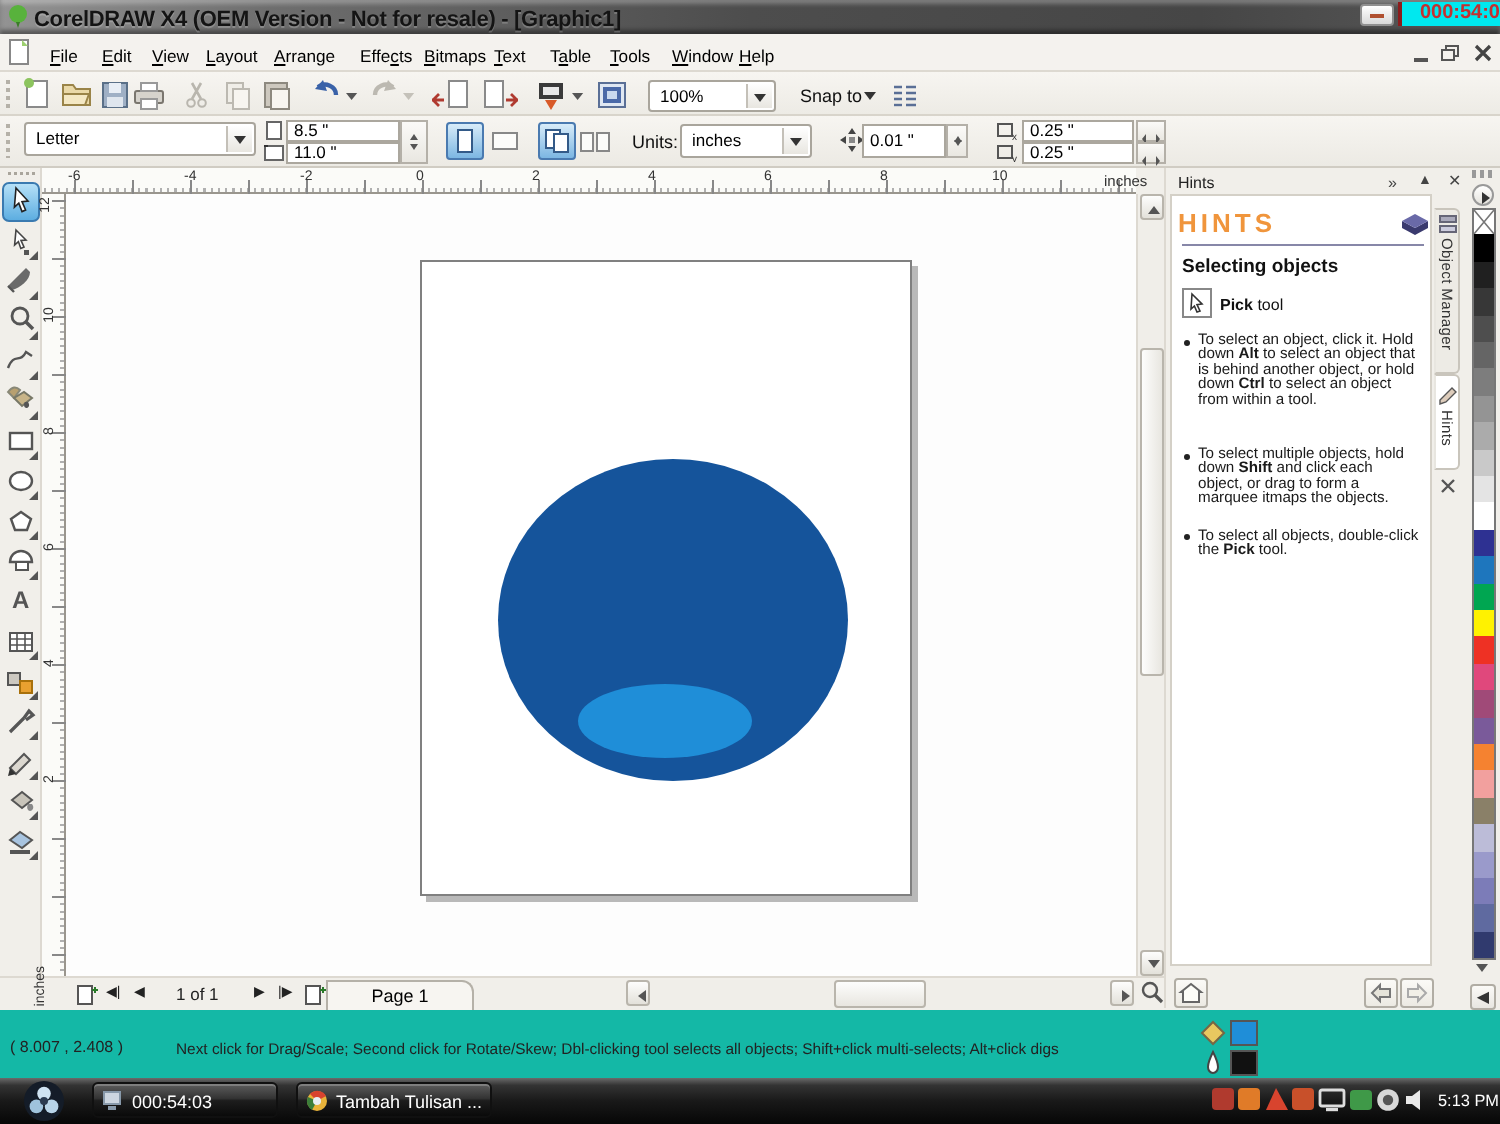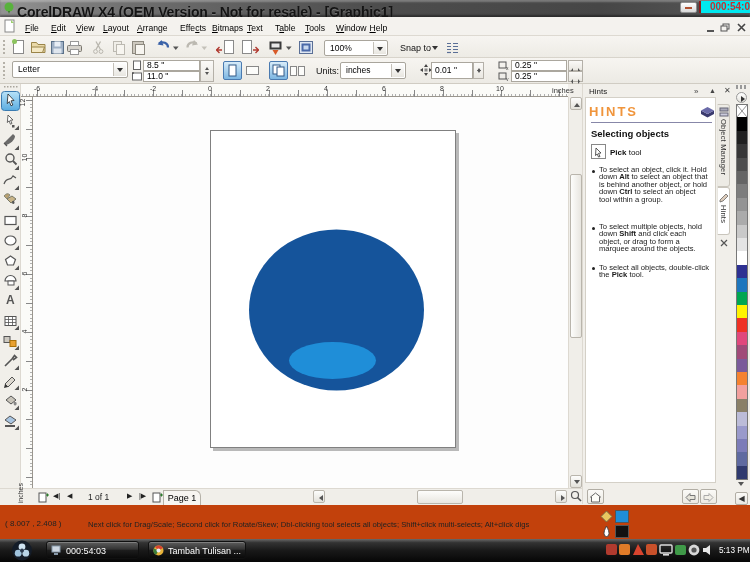--- a/index.html
+++ b/index.html
@@ -5,21 +5,21 @@
 * { margin:0; padding:0; box-sizing:border-box; }
 html,body { width:750px; height:562px; overflow:hidden; }
 body { font-family:"Liberation Sans", sans-serif; position:relative; background:#F1EFEA; }
 .abs { position:absolute; }
 
 
 #titlebar { left:0; top:0; width:750px; height:17px;
   background:linear-gradient(to right,#939393 0,#6e6e6e 18%,#4d4d4d 50%,#464646 80%,#575757 100%);
   box-shadow:inset 0 2px 2px rgba(255,255,255,.28), inset 0 -2px 2px rgba(0,0,0,.4);
 }
-#titletext { left:17px; top:3.5px; font-size:14px; font-weight:bold; color:#141414; letter-spacing:-0.15px;
+#titletext { left:17px; top:3.5px; font-size:11px; font-weight:bold; color:#141414; letter-spacing:-0.15px;
   text-shadow:0 1px 0 rgba(255,255,255,.2); }
 #appicon { left:3px; top:2px; width:12px; height:12px; }
 #recbtn { left:680px; top:2px; width:17px; height:11px; background:linear-gradient(#ffffff,#d8d8d8);
   border:1px solid #909090; border-radius:2px; }
 #recbtn:before { content:""; position:absolute; left:4px; top:4px; width:7px; height:2px; background:#b05030; }
 #timer { left:699px; top:1px; width:51px; height:12px; background:#00e8ef; border-left:2px solid #8c1c1c;
   color:#c43030; font-size:10px; font-weight:bold; text-align:right; line-height:12px; }
 
 
 #menubar { left:0; top:17px; width:750px; height:19px; background:#F4F2EE; border-bottom:1px solid #DDD9D1; }
@@ -86,27 +86,27 @@
 #palette { left:731px; top:84px; width:19px; height:420px; background:#F1EFEA; }
 .sw { position:absolute; left:5px; width:12px; height:14.4px; border:1px solid #777; border-top:none; }
 #palfly { position:absolute; left:5px; top:8px; width:11px; height:11px; border:1px solid #999; border-radius:6px; background:linear-gradient(#fff,#e5e3dd); }
 #palfly:before { content:""; position:absolute; left:3.5px; top:2.5px; border:3px solid transparent; border-left:4px solid #333; }
 #paldown { position:absolute; left:7px; top:397.5px; border:3.5px solid transparent; border-top:4.5px solid #555; }
 #palmore { position:absolute; left:4px; top:408px; width:13px; height:13px; border:1px solid #b1ada4; border-radius:2px; background:linear-gradient(#fbfaf7,#e8e6e1); font-size:8px; color:#333; text-align:center; line-height:12px; }
 
 
 #pagebar { left:0; top:488px; width:582px; height:17px; background:#F1EFEA; border-top:1px solid #DDD9D1; }
 .pgico { position:absolute; top:3px; font-size:7px; color:#222; }
-#pagetab { position:absolute; left:163px; top:1px; width:38px; height:16px; background:#F7F5F1; border:1px solid #b5b1a8; border-bottom:none;
+#pagetab { position:absolute; left:163px; top:1px; width:74px; height:16px; background:#F7F5F1; border:1px solid #b5b1a8; border-bottom:none;
   font-size:9px; color:#000; text-align:center; line-height:15px; border-radius:0 6px 0 0; }
 #hsb { position:absolute; left:313px; top:1px; width:255px; height:15px; background:#F0EEE9; }
 #hthumb { position:absolute; left:104px; top:0px; width:46px; height:14px; background:linear-gradient(#fdfdfc,#e8e6e0); border:1px solid #b9b5ac; border-radius:2px; }
 
 
-#statusbar { left:0; top:505px; width:750px; height:34px; background:#c2410c; }
+#statusbar { left:0; top:505px; width:750px; height:34px; background:#14b8a6; }
 #coords { position:absolute; left:5px; top:14px; font-size:8px; color:#222; }
 #stext { position:absolute; left:88px; top:14.5px; font-size:7.7px; color:#222; }
 .indsw { position:absolute; left:615px; width:14px; height:13px; border:1px solid #555; }
 
 
 #taskbar { left:0; top:539px; width:750px; height:23px; background:linear-gradient(#6a6a6a 0%,#333 16%,#191919 50%,#060606 100%); }
 .tkbtn { position:absolute; top:2px; height:18px; border-radius:3px; border:1px solid #101010;
   background:linear-gradient(#5e5e5e 0%,#333 45%,#1d1d1d 52%,#0a0a0a 100%);
   box-shadow:inset 0 1px 0 rgba(255,255,255,.22); color:#fff; font-size:9px; }
 .tkbtn .lbl { position:absolute; left:19px; top:4px; white-space:nowrap; }
@@ -424,26 +424,26 @@
     <div id="selobj">Selecting objects</div>
     <div id="pickbox"><svg width="13" height="13" viewBox="0 0 13 13">
           <path d="M4 2 L9 7 L6.5 7.3 L8 10.5 L6.5 11 L5.2 8 L3.5 9.5 Z" fill="#fff" stroke="#333" stroke-width=".8"></path>
         </svg></div>
     <div id="picklabel"><b>Pick</b> tool</div>
     <div class="hbul" style="top:71.5px"></div>
     <div class="hl" style="top:67.0px">To select an object, click it. Hold</div>
     <div class="hl" style="top:74.4px">down <b>Alt</b> to select an object that</div>
     <div class="hl" style="top:81.8px">is behind another object, or hold</div>
     <div class="hl" style="top:89.2px">down <b>Ctrl</b> to select an object</div>
-    <div class="hl" style="top:96.6px">tool within a group.</div>
+    <div class="hl" style="top:96.6px">from within a tool.</div>
     <div class="hbul" style="top:128.5px"></div>
     <div class="hl" style="top:124.0px">To select multiple objects, hold</div>
     <div class="hl" style="top:131.4px">down <b>Shift</b> and click each</div>
     <div class="hl" style="top:138.8px">object, or drag to form a</div>
-    <div class="hl" style="top:146.2px">marquee around the objects.</div>
+    <div class="hl" style="top:146.2px">marquee itmaps the objects.</div>
     <div class="hbul" style="top:169.0px"></div>
     <div class="hl" style="top:164.5px">To select all objects, double-click</div>
     <div class="hl" style="top:171.9px">the <b>Pick</b> tool.</div>
   </div>
   <div class="fbtn" style="left:4px;top:405px"><svg width="15" height="13" viewBox="0 0 15 13">
         <path d="M7.5 2 L12.5 6 L11.5 6 L11.5 11 L3.5 11 L3.5 6 L2.5 6 Z" fill="#fdfdf8" stroke="#666"></path>
       </svg></div>
   <div class="fbtn" style="left:99px;top:405px"><svg width="15" height="13" viewBox="0 0 15 13">
         <path d="M7 2.5 L3 6.5 L7 10.5 L7 8.5 L12 8.5 L12 4.5 L7 4.5 Z" fill="#e6e4da" stroke="#777"></path>
       </svg></div>

